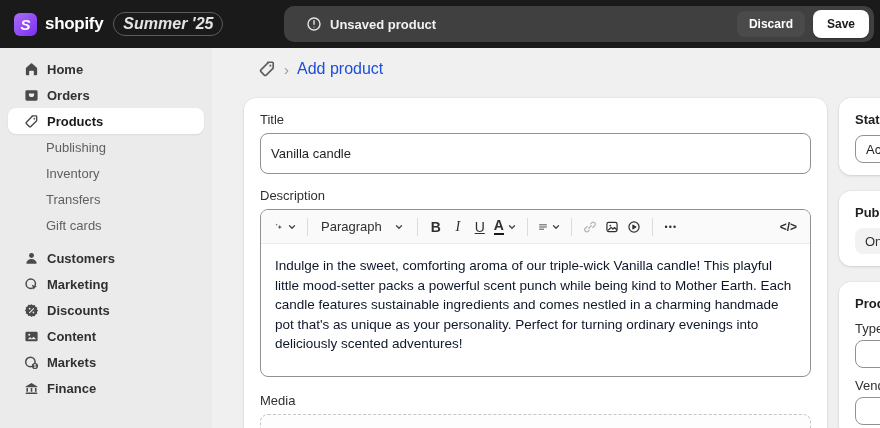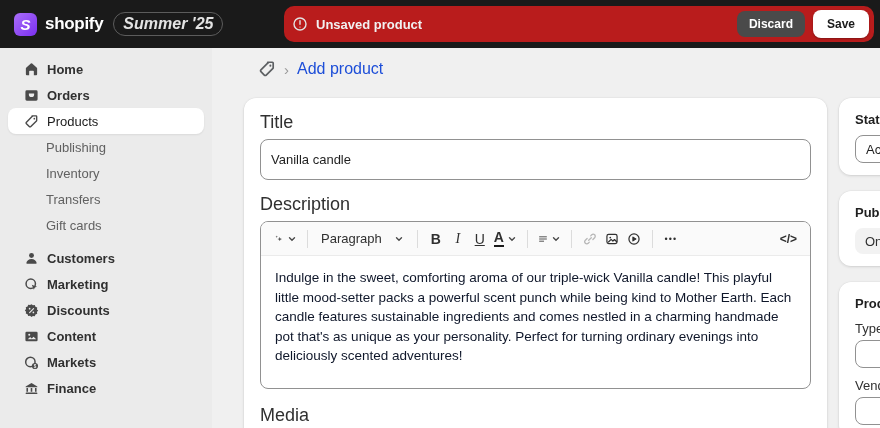--- a/index.html
+++ b/index.html
@@ -5,44 +5,44 @@
   * { margin:0; padding:0; box-sizing:border-box; }
   html,body { width:880px; height:428px; overflow:hidden; }
   body { font-family:"Liberation Sans", sans-serif; background:#f0f0f0; position:relative; color:#303030; }
 
   
   .topbar { position:absolute; top:0; left:0; width:880px; height:48px; background:#1a1a1a; display:flex; align-items:center; }
   .logo-area { display:flex; align-items:center; gap:8px; padding-left:14px; cursor:pointer; }
   .logo-mark { width:23px; height:23px; border-radius:6px; background:linear-gradient(135deg,#a96ef8,#7b2ff0); color:#fff; font-weight:700; font-style:italic; font-size:15px; display:flex; align-items:center; justify-content:center; }
   .wordmark { color:#fff; font-size:17px; font-weight:700; letter-spacing:-0.3px; }
   .version-badge { margin-left:2px; border:1px solid #5c5c5c; border-radius:999px; padding:2px 9px; color:#e3e3e3; font-size:16px; font-style:italic; font-weight:600; }
-  .context-bar { position:absolute; left:284px; top:6px; width:590px; height:36px; background:#b91c1c; border-radius:10px; display:flex; align-items:center; justify-content:space-between; padding:0 5px 0 8px; }
+  .context-bar { position:absolute; left:284px; top:6px; width:590px; height:36px; background:#404040; border-radius:10px; display:flex; align-items:center; justify-content:space-between; padding:0 5px 0 22px; }
   .context-left { display:flex; align-items:center; gap:8px; }
   .context-msg { color:#f1f1f1; font-size:13px; font-weight:600; }
   .context-actions { display:flex; align-items:center; gap:8px; }
   .btn { border:none; border-radius:8px; font-family:inherit; font-size:12px; font-weight:600; padding:6px 12px; cursor:pointer; }
   .btn-discard { background:#4a4a4a; color:#fff; }
   .btn-save { background:#fff; color:#1a1a1a; padding:7px 14px; box-shadow:0 1px 2px rgba(0,0,0,.3); }
 
   
   .sidebar { position:absolute; top:48px; left:0; width:212px; bottom:0; background:#ebebeb; padding-top:8px; }
   .nav-item { height:26px; margin:0 8px; border-radius:8px; display:flex; align-items:center; gap:8px; padding-left:16px; font-size:13px; font-weight:600; color:#303030; cursor:pointer; }
   .nav-item svg { width:15px; height:15px; color:#4a4a4a; flex:0 0 auto; }
-  .nav-item.active { background:#fff; color:#1a1a1a; font-weight:400; box-shadow:0 1px 2px rgba(0,0,0,.08); }
+  .nav-item.active { background:#fff; color:#1a1a1a; font-weight:700; box-shadow:0 1px 2px rgba(0,0,0,.08); }
   .nav-sub { height:26px; margin:0 8px; border-radius:8px; display:flex; align-items:center; padding-left:38px; font-size:13px; font-weight:500; color:#616161; cursor:pointer; }
 
   
   .content-bg { position:absolute; top:48px; left:212px; right:0; bottom:0; background:#f0f0f0; }
   .breadcrumb { position:absolute; left:258px; top:60px; display:flex; align-items:center; gap:8px; }
   .breadcrumb svg { width:18px; height:18px; color:#5c5f62; cursor:pointer; }
   .crumb-sep { color:#999; font-size:15px; }
   .page-title { font-size:16px; font-weight:400; color:#1d4ed8; }
 
   .main-card { position:absolute; left:244px; top:98px; width:583px; height:600px; background:#fff; border-radius:12px; box-shadow:0 1px 3px rgba(26,26,26,.13), 0 0 0 .5px rgba(0,0,0,.04); padding:14px 16px; }
-  .field-label { display:block; font-size:18px; font-weight:500; color:#303030; margin-bottom:6px; }
+  .field-label { display:block; font-size:13px; font-weight:500; color:#303030; margin-bottom:6px; }
   .text-input { width:100%; height:41px; border:1px solid #919191; border-radius:8px; padding:0 10px; font-family:inherit; font-size:13px; color:#1f1f1f; background:#fff; outline:none; }
   .mt { margin-top:14px; }
 
   .editor { border:1px solid #919191; border-radius:8px; overflow:hidden; }
   .editor-toolbar { height:34px; background:#fafafa; border-bottom:1px solid #ebebeb; display:flex; align-items:center; padding:0 10px; color:#303030; }
   .tb-btn { height:24px; min-width:22px; padding:0 3px; border-radius:6px; display:flex; align-items:center; justify-content:center; gap:3px; cursor:pointer; font-size:14px; }
   .tb-btn svg { width:14px; height:14px; }
   .tb-chev svg { width:10px; height:10px; color:#4a4a4a; }
   .tb-divider { width:1px; height:18px; background:#dcdcdc; margin:0 7px; }
   .tb-paragraph { font-size:13px; font-weight:500; gap:12px; padding:0 6px; }

